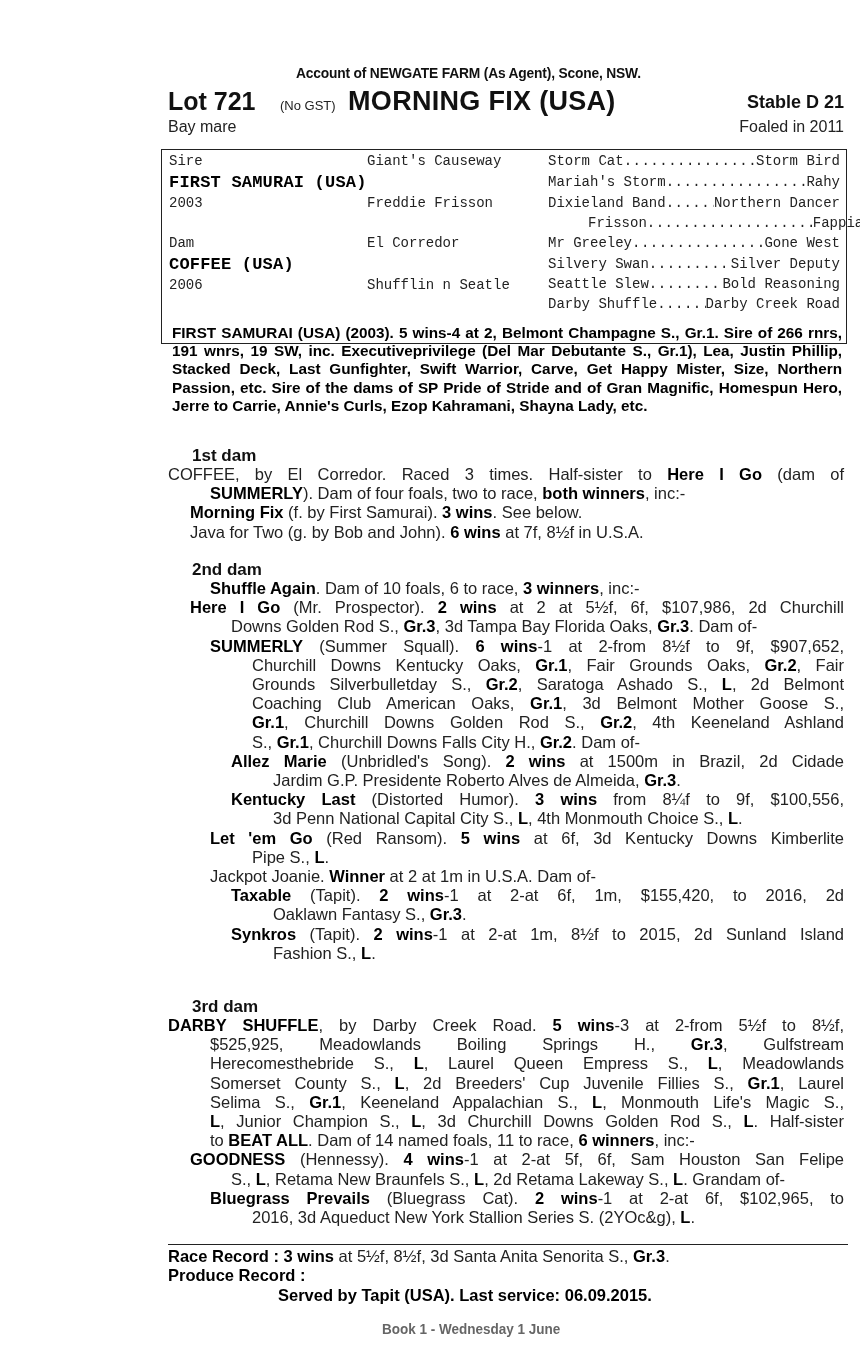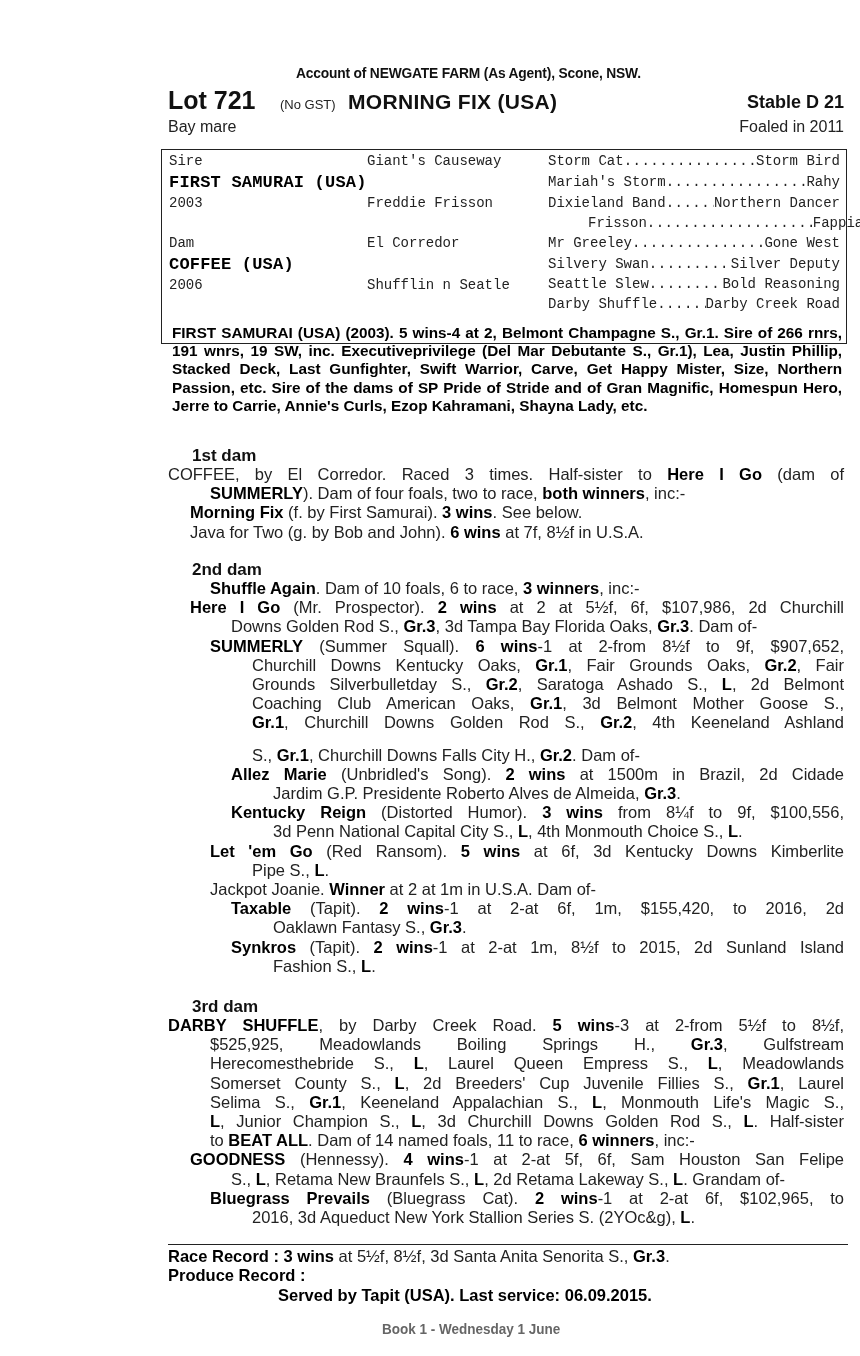--- a/index.html
+++ b/index.html
@@ -5,21 +5,21 @@
   html, body { margin: 0; padding: 0; background: #ffffff; }
   body { width: 860px; height: 1356px; position: relative; overflow: hidden;
          font-family: "Liberation Sans", sans-serif; color: #111; }
   .page { position: absolute; left: 168px; top: 0; width: 676px; }
 
   .account { position: absolute; left: 128px; top: 64px; font-size: 15px; font-weight: bold;
              letter-spacing: -0.2px; transform: scaleX(0.92); transform-origin: left; white-space: nowrap; }
   .lot-row { position: absolute; left: 0; top: 86px; width: 676px; height: 32px; white-space: nowrap; }
   .lot-num { font-size: 25px; font-weight: bold; }
   .gst { font-size: 13px; color: #222; margin-left: 20px; }
-  .horse-name { font-size: 21px; font-weight: bold; margin-left: 8px; letter-spacing: 0.3px; }
+  .horse-name { font-size: 27px; font-weight: bold; margin-left: 8px; letter-spacing: 0.3px; }
   .stable { position: absolute; right: 0; top: 6px; font-size: 18px; font-weight: bold; }
   .sub-row { position: absolute; left: 0; top: 118px; width: 676px; font-size: 16px; color: #222; }
   .foaled { position: absolute; right: 0; top: 0; }
 
   .ped-box { position: absolute; left: -7px; top: 149px; width: 686px; height: 195px;
              border: 1.5px solid #222; box-sizing: border-box; font-family: Liberation Mono, monospace; }
   .ped-cell { position: absolute; font-size: 14px; color: #222; white-space: nowrap; }
   .ped-bold { font-weight: 900; font-size: 17px; color: #000; letter-spacing: 0.2px; }
   .ped-line { position: absolute; left: 386px; width: 292px; font-size: 14px; color: #222;
               display: flex; white-space: nowrap; }
@@ -129,24 +129,24 @@
   <div class="section-h" style="top:560px;">2nd dam</div>
   <div class="para" style="top:579px;">
     <span class="ln" style="padding-left:42px;"><b>Shuffle Again</b>. Dam of 10 foals, 6 to race, <b>3 winners</b>, inc:-</span>
     <span class="j" style="padding-left:22px;"><b>Here I Go</b> (Mr. Prospector). <b>2 wins</b> at 2 at 5½f, 6f, $107,986, 2d Churchill</span>
     <span class="ln" style="padding-left:63px;">Downs Golden Rod S., <b>Gr.3</b>, 3d Tampa Bay Florida Oaks, <b>Gr.3</b>. Dam of-</span>
     <span class="j" style="padding-left:42px;"><b>SUMMERLY</b> (Summer Squall). <b>6 wins</b>-1 at 2-from 8½f to 9f, $907,652,</span>
     <span class="j" style="padding-left:84px;">Churchill Downs Kentucky Oaks, <b>Gr.1</b>, Fair Grounds Oaks, <b>Gr.2</b>, Fair</span>
     <span class="j" style="padding-left:84px;">Grounds Silverbulletday S., <b>Gr.2</b>, Saratoga Ashado S., <b>L</b>, 2d Belmont</span>
     <span class="j" style="padding-left:84px;">Coaching Club American Oaks, <b>Gr.1</b>, 3d Belmont Mother Goose S.,</span>
     <span class="j" style="padding-left:84px;"><b>Gr.1</b>, Churchill Downs Golden Rod S., <b>Gr.2</b>, 4th Keeneland Ashland</span>
-    <span class="ln" style="padding-left:84px;margin-top:13px;">S., <b>Gr.1</b>, Churchill Downs Falls City H., <b>Gr.2</b>. Dam of-</span>
+    <span class="ln" style="padding-left:84px;">S., <b>Gr.1</b>, Churchill Downs Falls City H., <b>Gr.2</b>. Dam of-</span>
     <span class="j" style="padding-left:63px;"><b>Allez Marie</b> (Unbridled's Song). <b>2 wins</b> at 1500m in Brazil, 2d Cidade</span>
     <span class="ln" style="padding-left:105px;">Jardim G.P. Presidente Roberto Alves de Almeida, <b>Gr.3</b>.</span>
-    <span class="j" style="padding-left:63px;"><b>Kentucky Reign</b> (Distorted Humor). <b>3 wins</b> from 8¼f to 9f, $100,556,</span>
+    <span class="j" style="padding-left:63px;"><b>Kentucky Last</b> (Distorted Humor). <b>3 wins</b> from 8¼f to 9f, $100,556,</span>
     <span class="ln" style="padding-left:105px;">3d Penn National Capital City S., <b>L</b>, 4th Monmouth Choice S., <b>L</b>.</span>
     <span class="j" style="padding-left:42px;"><b>Let 'em Go</b> (Red Ransom). <b>5 wins</b> at 6f, 3d Kentucky Downs Kimberlite</span>
     <span class="ln" style="padding-left:84px;">Pipe S., <b>L</b>.</span>
     <span class="ln" style="padding-left:42px;">Jackpot Joanie. <b>Winner</b> at 2 at 1m in U.S.A. Dam of-</span>
     <span class="j" style="padding-left:63px;"><b>Taxable</b> (Tapit). <b>2 wins</b>-1 at 2-at 6f, 1m, $155,420, to 2016, 2d</span>
     <span class="ln" style="padding-left:105px;">Oaklawn Fantasy S., <b>Gr.3</b>.</span>
     <span class="j" style="padding-left:63px;"><b>Synkros</b> (Tapit). <b>2 wins</b>-1 at 2-at 1m, 8½f to 2015, 2d Sunland Island</span>
     <span class="ln" style="padding-left:105px;">Fashion S., <b>L</b>.</span>
   </div>
 

